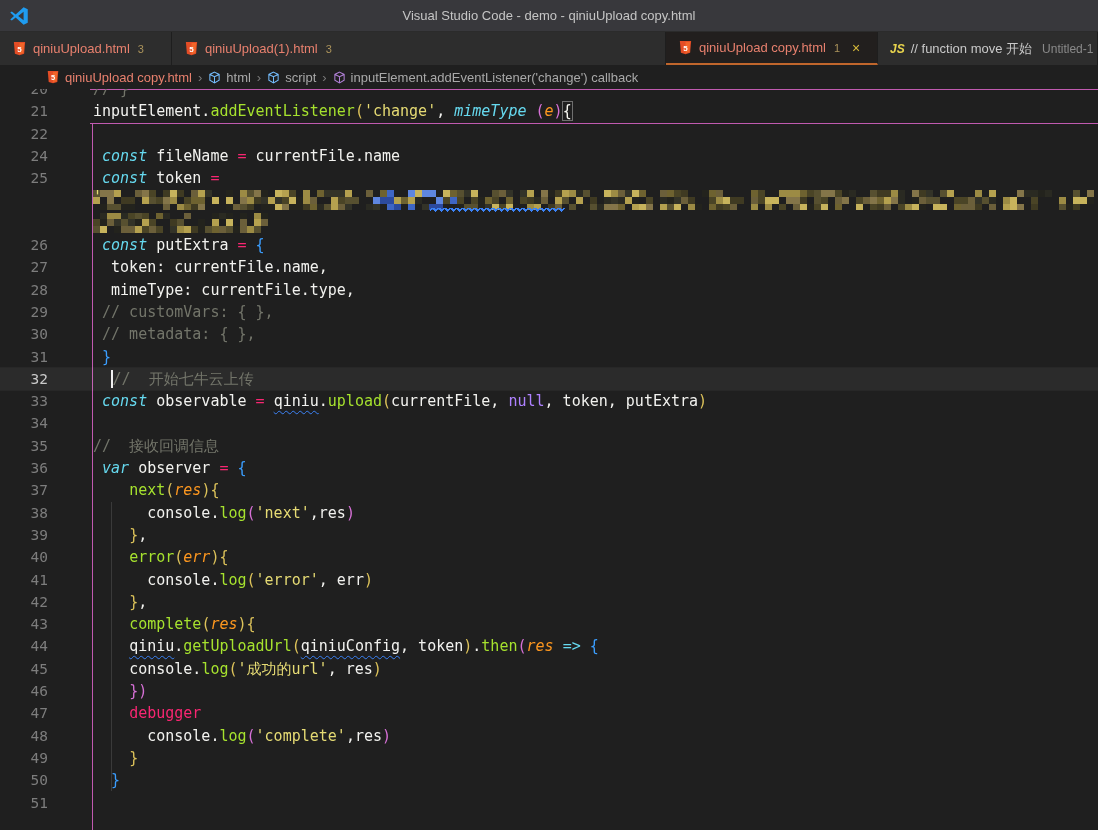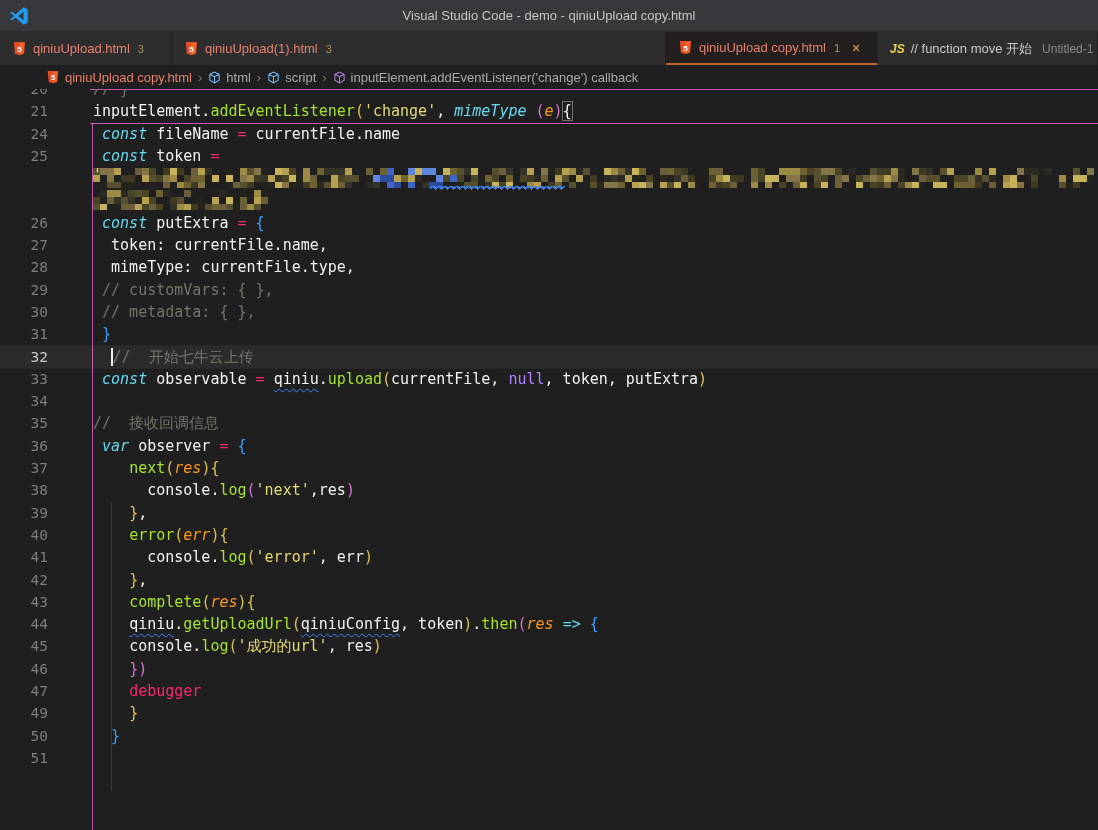--- a/index.html
+++ b/index.html
@@ -161,20 +161,24 @@
   <div class="rows">
       <div class="row">
         <span class="ln">20</span>
         <span class="code"><span class="tk-cm">// }</span></span>
       </div>
       <div class="row">
         <span class="ln">21</span>
         <span class="code"><span class="tk-pl">inputElement.</span><span class="tk-fn">addEventListener</span><span class="tk-b1">(</span><span class="tk-str">'change'</span><span class="tk-pl">, </span><span class="tk-kw">mimeType</span><span class="tk-pl"> </span><span class="tk-b2">(</span><span class="tk-prm">e</span><span class="tk-b2">)</span><span class="tk-box">{</span></span>
       </div>
       <div class="row">
+        <span class="ln">22</span>
+        <span class="code"></span>
+      </div>
+      <div class="row">
         <span class="ln">24</span>
         <span class="code"> <span class="tk-kw">const</span><span class="tk-pl"> fileName </span><span class="tk-op">=</span><span class="tk-pl"> currentFile.name</span></span>
       </div>
       <div class="row">
         <span class="ln">25</span>
         <span class="code"> <span class="tk-kw">const</span><span class="tk-pl"> token </span><span class="tk-op">=</span></span>
       </div>
       <div class="row">
         <div class="mosaic" style="left: 93px; width: 1005px;">
           <div class="cell" style="background: rgb(87, 80, 48);"></div>
@@ -771,20 +775,24 @@
       </div>
       <div class="row">
         <span class="ln">46</span>
         <span class="code">    <span class="tk-b2">}</span><span class="tk-b2">)</span></span>
       </div>
       <div class="row">
         <span class="ln">47</span>
         <span class="code">    <span class="tk-op">debugger</span></span>
       </div>
       <div class="row">
+        <span class="ln">48</span>
+        <span class="code">      <span class="tk-pl">console.</span><span class="tk-fn">log</span><span class="tk-b2">(</span><span class="tk-str">'complete'</span><span class="tk-pl">,res</span><span class="tk-b2">)</span></span>
+      </div>
+      <div class="row">
         <span class="ln">49</span>
         <span class="code">    <span class="tk-b1">}</span></span>
       </div>
       <div class="row">
         <span class="ln">50</span>
         <span class="code">  <span class="tk-b3">}</span></span>
       </div>
       <div class="row">
         <span class="ln">51</span>
         <span class="code"></span>

